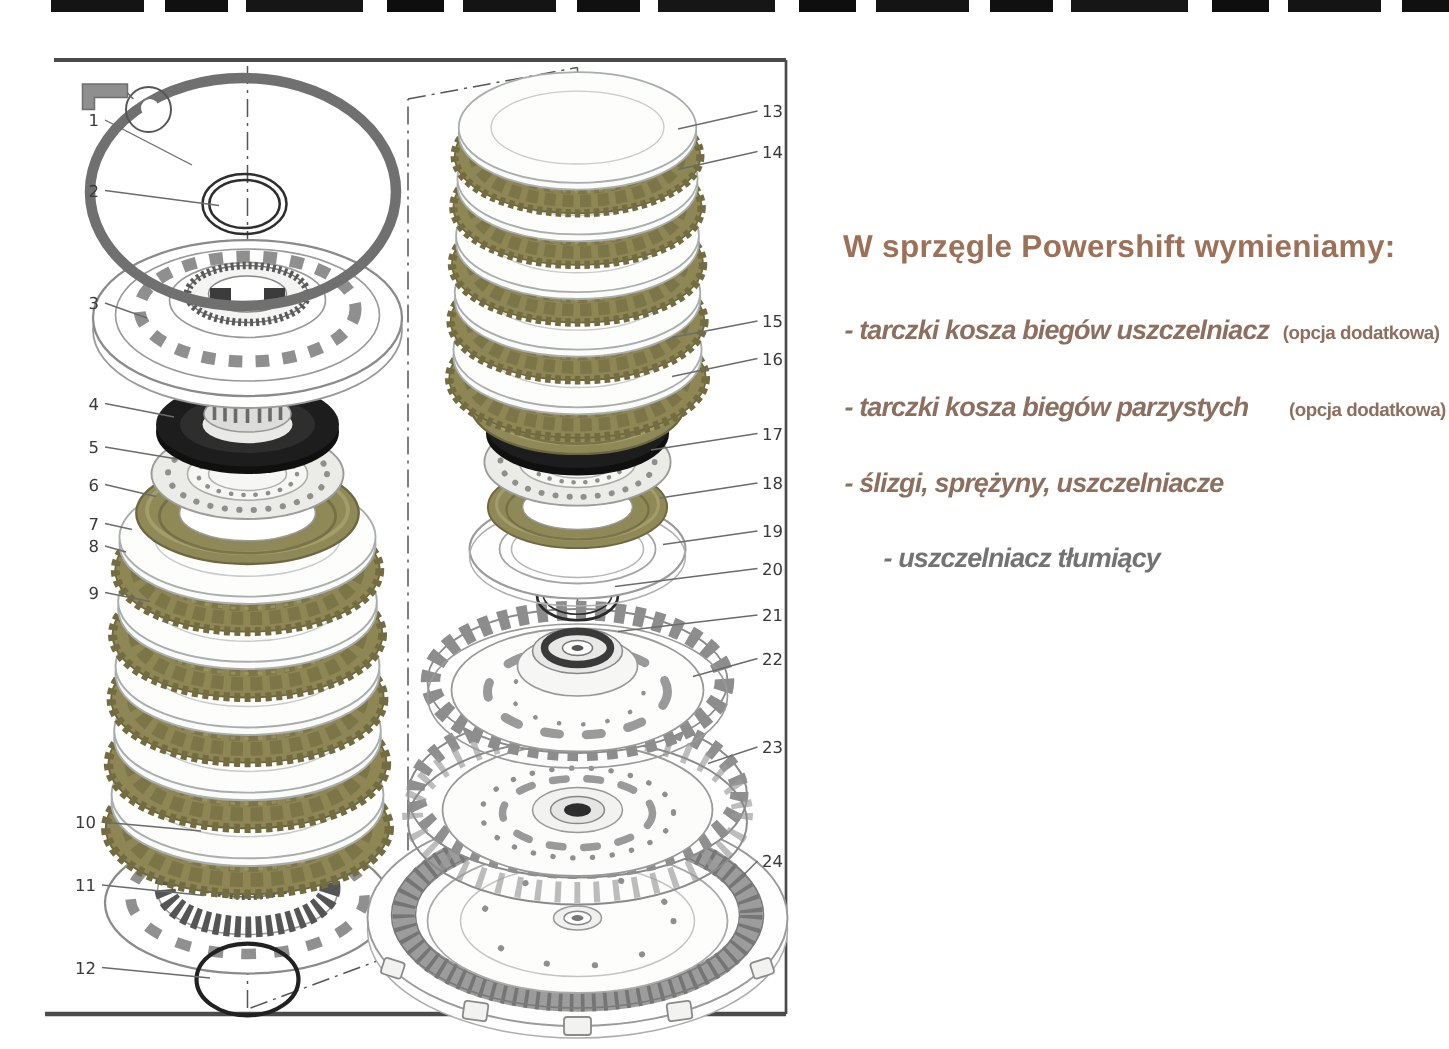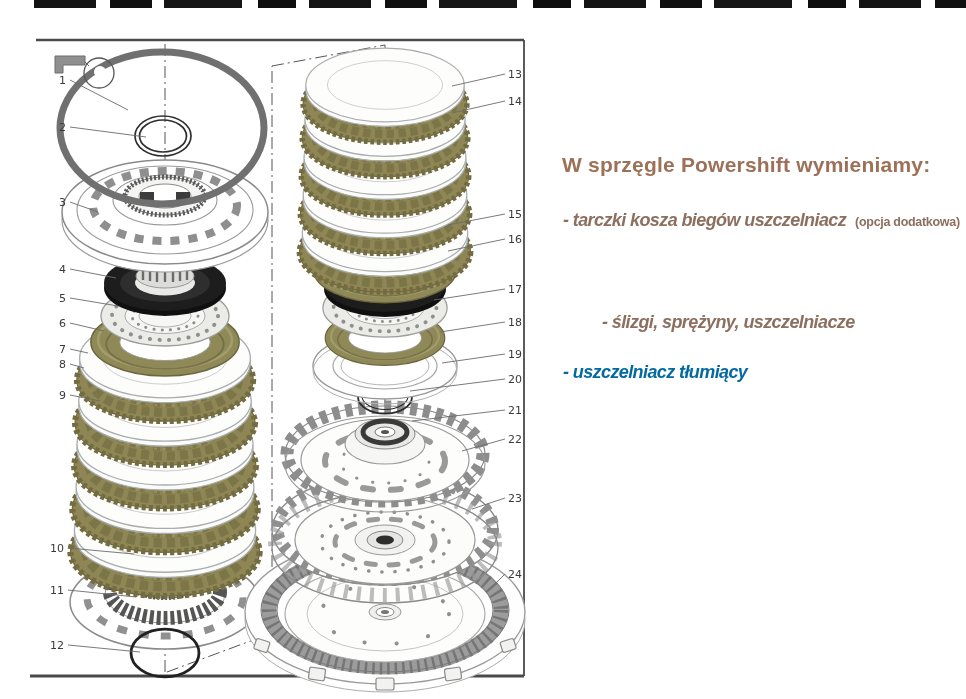--- a/index.html
+++ b/index.html
@@ -318,19 +318,22 @@
       </g>
 </svg>
 </div>
 
 <div class="panel">
   <h1 class="panel-heading" style="color: rgb(156, 113, 88);">W sprzęgle Powershift wymieniamy:</h1>
 
   <div class="panel-item item-1" style="color: rgb(141, 111, 95);">
     <span class="item-text">- tarczki kosza biegów uszczelniacz</span><span class="item-note">(opcja dodatkowa)</span>
   </div>
-  <div class="panel-item item-3" style="color: rgb(141, 111, 95); margin-left: 39px;">
+  <div class="panel-item item-2 note-far" style="color: rgb(141, 111, 95);">
+    <span class="item-text">- tarczki kosza biegów parzystych</span><span class="item-note">(opcja dodatkowa)</span>
+  </div>
+  <div class="panel-item item-3" style="color: rgb(141, 111, 95);">
     <span class="item-text">- ślizgi, sprężyny, uszczelniacze</span>
   </div>
-  <div class="panel-item item-4" style="color: #0369a1;">
+  <div class="panel-item item-4" style="color: #737373; margin-left: 26px;">
     <span class="item-text">- uszczelniacz tłumiący</span>
   </div>
 </div>
 
 </body></html>

